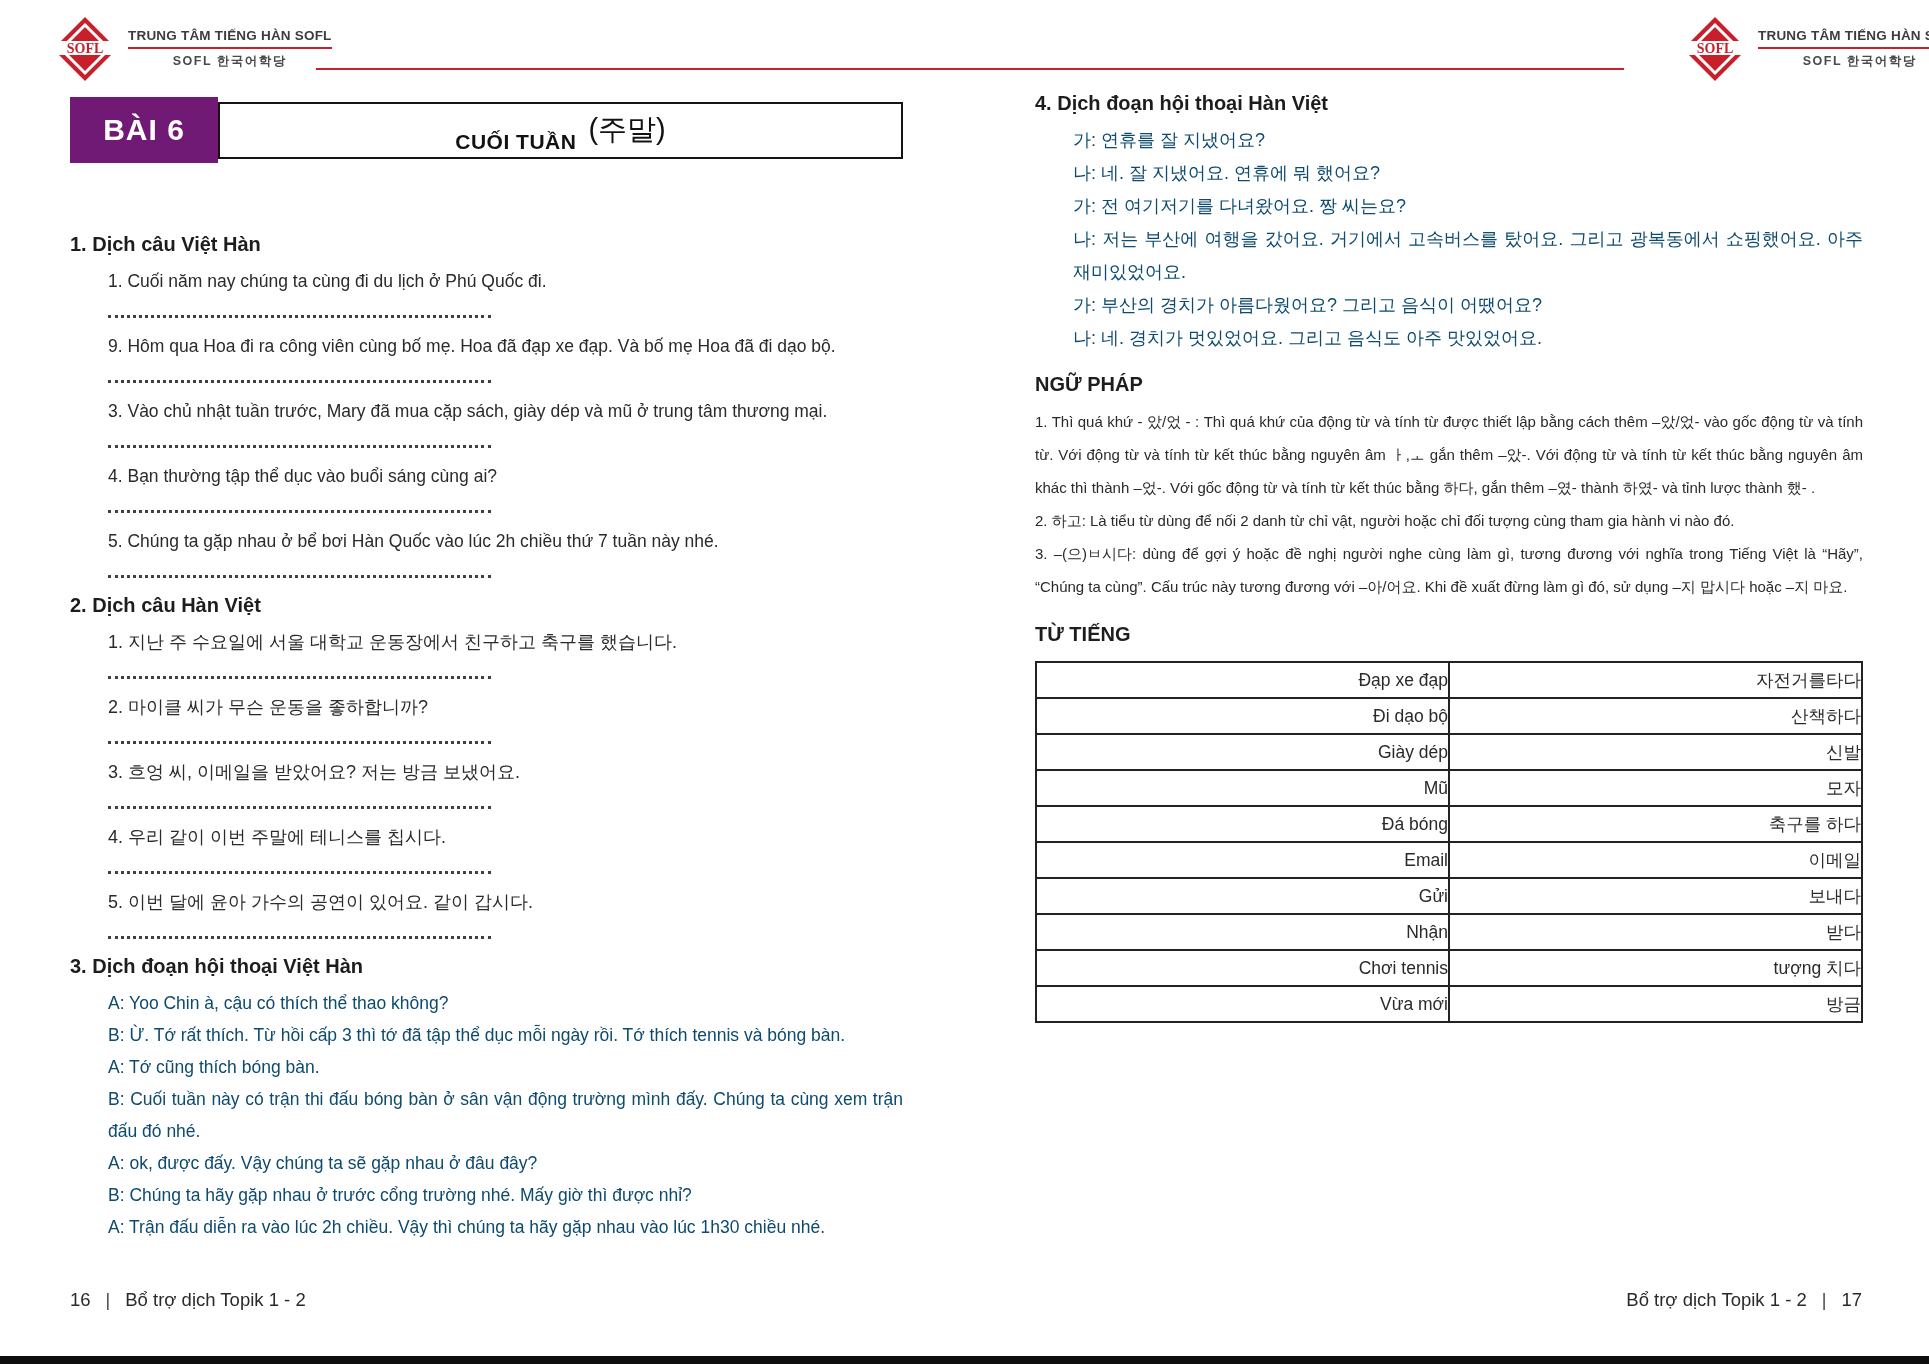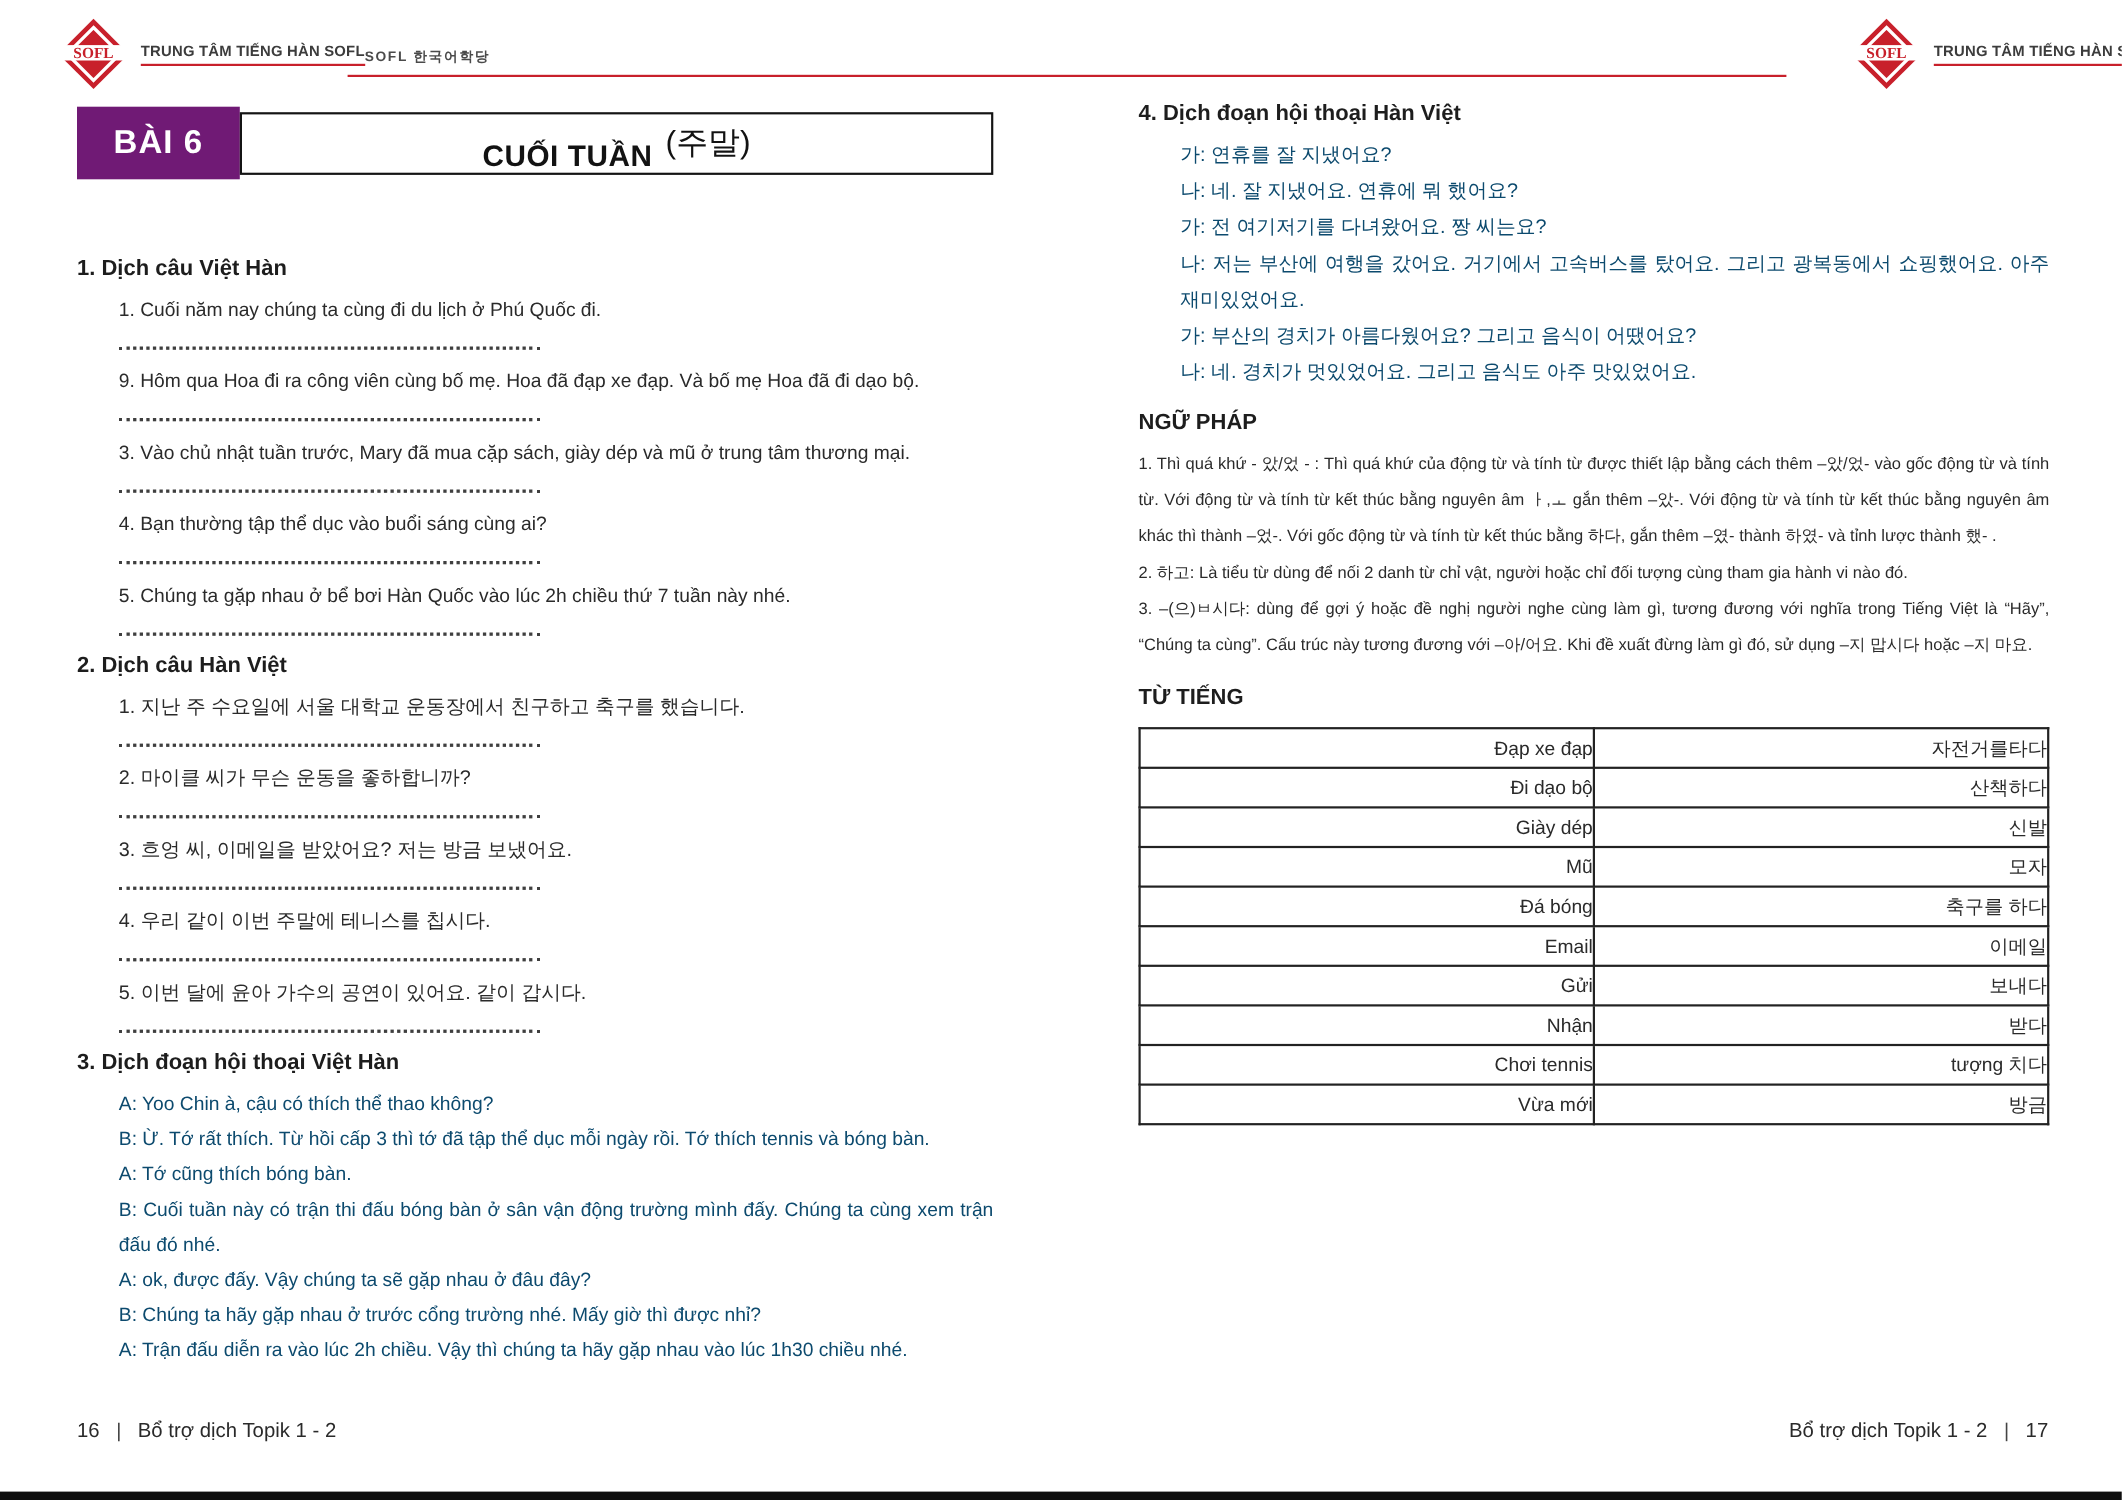--- a/index.html
+++ b/index.html
@@ -3,38 +3,38 @@
 <meta charset="utf-8">
 <style>
   html,body{margin:0;padding:0;background:#ffffff;}
   .sheet{position:relative;width:1929px;height:1364px;background:#ffffff;overflow:hidden;
          font-family:"Liberation Sans", sans-serif;color:#232323;}
 
   
   .logo-block{position:absolute;top:16px;display:flex;align-items:center;gap:10px;}
   .logo-block.left{left:52px;}
   .logo-block.right{left:1682px;}
-  .brand{display:flex;flex-direction:row;align-items:center;}
+  .brand{display:flex;flex-direction:column;align-items:center;}
   .brand-name{font-size:13.5px;font-weight:bold;color:#3c3c3c;letter-spacing:.2px;
               border-bottom:2.5px solid #c8202b;padding-bottom:4px;white-space:nowrap;}
   .brand-sub{font-size:12.5px;font-weight:bold;color:#4a4a4a;letter-spacing:1.5px;margin-top:4px;white-space:nowrap;}
   .red-rule{position:absolute;top:68px;left:316px;width:1308px;height:2px;background:#c8202b;}
 
   
   .col{position:absolute;}
   .col-left{left:70px;top:95px;width:833px;}
   .col-right{left:1035px;top:88px;width:828px;}
 
   
   .title-row{display:flex;align-items:center;height:70px;margin-bottom:64px;}
   .badge{background:#701a75;color:#fff;width:148px;height:66px;display:flex;align-items:center;
          justify-content:center;font-size:30px;font-weight:bold;letter-spacing:1px;flex:none;}
   .title-box{flex:1;height:53px;border:2.5px solid #141414;display:flex;align-items:center;
              justify-content:center;gap:12px;}
-  .title-main{font-size:27px;font-weight:bold;letter-spacing:.5px;color:#121212;margin-top:24px;}
+  .title-main{font-size:21px;font-weight:bold;letter-spacing:.5px;color:#121212;margin-top:24px;}
   .title-kr{font-size:29px;color:#121212;}
 
   
   h2.sec{font-size:20px;font-weight:bold;color:#1d1d1d;margin:0 0 6px 0;line-height:30px;}
   section{margin:0 0 8px 0;}
   .ex-list{padding-left:38px;}
   .ex-text{margin:0;font-size:17.5px;line-height:32px;color:#2a2a2a;}
   .ex-text.kr{font-size:18px;}
   .dots{width:383px;height:18px;border-bottom:3px dotted #3f3f3f;margin:0 0 12px 0;}
   .dlg-list{padding-left:38px;}

